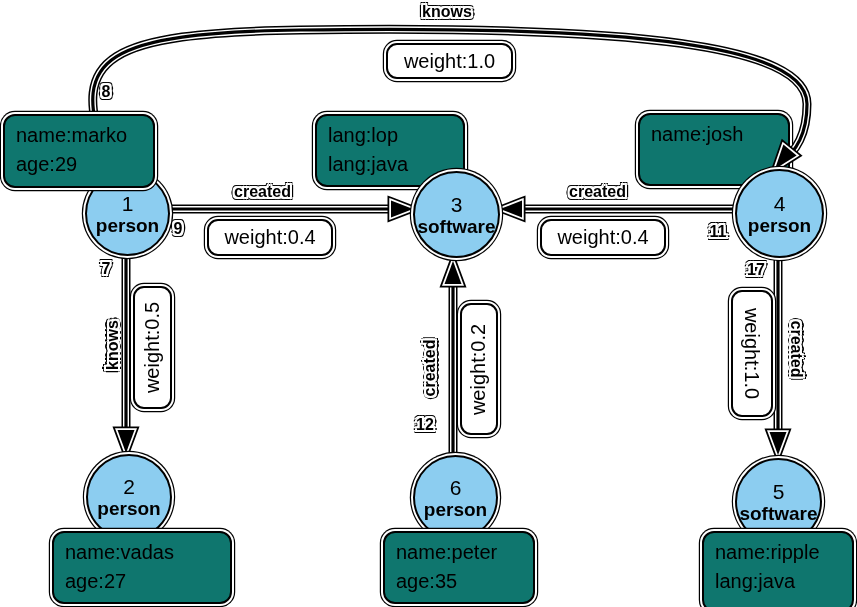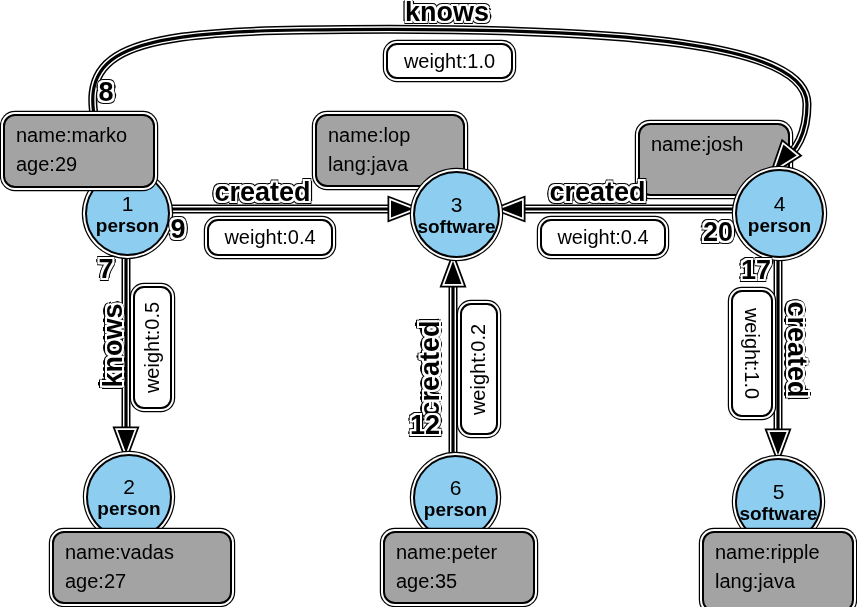--- a/index.html
+++ b/index.html
@@ -1,57 +1,57 @@
 <!DOCTYPE html>
 <html><head>
 <meta charset="utf-8">
 <style>
   html,body{margin:0;padding:0;background:#fff;}
   .stage{position:relative;width:857px;height:607px;background:#fff;overflow:hidden;
          font-family:"Liberation Sans",sans-serif;}
   .layer-svg{position:absolute;left:0;top:0;z-index:2;}
   
-  .pbox{position:absolute;background:#a3a3a3;border:2.5px solid #000;border-radius:12px;
+  .pbox{position:absolute;background:#0f766e;border:2.5px solid #000;border-radius:12px;
         box-shadow:0 0 0 2px #fff,0 0 0 3.2px #000;
         font-size:20px;line-height:29px;color:#000;padding:5px 11px;z-index:4;box-sizing:border-box;}
   .pbox.under{z-index:1;}
   .wbox{position:absolute;background:#fff;border:2.5px solid #000;border-radius:11px;
         box-shadow:0 0 0 2px #fff,0 0 0 3.2px #000;
         font-size:20px;color:#000000;z-index:4;box-sizing:border-box;
         display:flex;align-items:center;justify-content:center;}
   
   .node{position:absolute;background:#8CCDF0;border:2.5px solid #000;border-radius:50%;
         box-shadow:0 0 0 2px #fff,0 0 0 3.2px #000;z-index:3;box-sizing:border-box;
         display:flex;flex-direction:column;align-items:center;justify-content:center;
         color:#000;text-align:center;}
   .node .nid{font-size:21px;line-height:23px;}
   .node .ntype{font-size:19px;line-height:21px;font-weight:bold;}
   
-  .elabel{position:absolute;z-index:5;font-weight:bold;font-size:27px;color:#000;
+  .elabel{position:absolute;z-index:5;font-weight:bold;font-size:16px;color:#000;
           display:flex;align-items:center;justify-content:center;text-align:right;
           pointer-events:none;}
   .halo{text-shadow:
      -2px -2px 0 #fff,0 -2px 0 #fff,2px -2px 0 #fff,-2px 0 0 #fff,2px 0 0 #fff,
      -2px 2px 0 #fff,0 2px 0 #fff,2px 2px 0 #fff,
      -3.4px 0 0 #000,3.4px 0 0 #000,0 -3.4px 0 #000,0 3.4px 0 #000,
      -2.6px -2.6px 0 #000,2.6px -2.6px 0 #000,-2.6px 2.6px 0 #000,2.6px 2.6px 0 #000;}
   .rot-ccw{transform:rotate(-90deg);white-space:nowrap;}
   .rot-cw{transform:rotate(90deg);white-space:nowrap;}
 </style>
 </head>
 <body>
 
 <div class="stage">
 
-  <div class="pbox under" style="left:638px;top:113px;width:152px;height:73px;margin-top:10px;">
+  <div class="pbox under" style="left:638px;top:113px;width:152px;height:73px;">
     <div>name:josh</div>
   </div>
 
   <div class="pbox under" style="left:315px;top:114px;width:150px;height:73px;">
-    <div>name:lop</div>
+    <div>lang:lop</div>
     <div>lang:java</div>
   </div>
 
   <svg class="layer-svg" width="857" height="607" viewBox="0 0 857 607">
 
     <g>
       <path d="M 103 150 C 72 58, 104 33, 300 30 C 640 25, 807 46, 807 104 C 807 133, 797 151, 779 165" fill="none" stroke="#000" stroke-width="9"></path>
       <path d="M 103 150 C 72 58, 104 33, 300 30 C 640 25, 807 46, 807 104 C 807 133, 797 151, 779 165" fill="none" stroke="#fff" stroke-width="6"></path>
       <path d="M 103 150 C 72 58, 104 33, 300 30 C 640 25, 807 46, 807 104 C 807 133, 797 151, 779 165" fill="none" stroke="#000" stroke-width="3.2"></path>
       <g>
@@ -187,17 +187,17 @@
   <div class="elabel" style="left:408px;top:326px;width:44px;height:84px;">
     <span class="rot-ccw halo">created</span>
   </div>
   <div class="elabel" style="left:774px;top:307px;width:44px;height:84px;">
     <span class="rot-cw halo">created</span>
   </div>
 
   <div class="elabel halo" style="left:94px;top:80px;width:24px;height:24px;">8</div>
   <div class="elabel halo" style="left:166px;top:217px;width:24px;height:24px;">9</div>
   <div class="elabel halo" style="left:94px;top:257px;width:24px;height:24px;">7</div>
-  <div class="elabel halo" style="left:702px;top:220px;width:32px;height:24px;">20</div>
+  <div class="elabel halo" style="left:702px;top:220px;width:32px;height:24px;">11</div>
   <div class="elabel halo" style="left:408px;top:412px;width:34px;height:26px;">12</div>
   <div class="elabel halo" style="left:740px;top:258px;width:32px;height:24px;">17</div>
 
 </div>
 
 </body></html>

